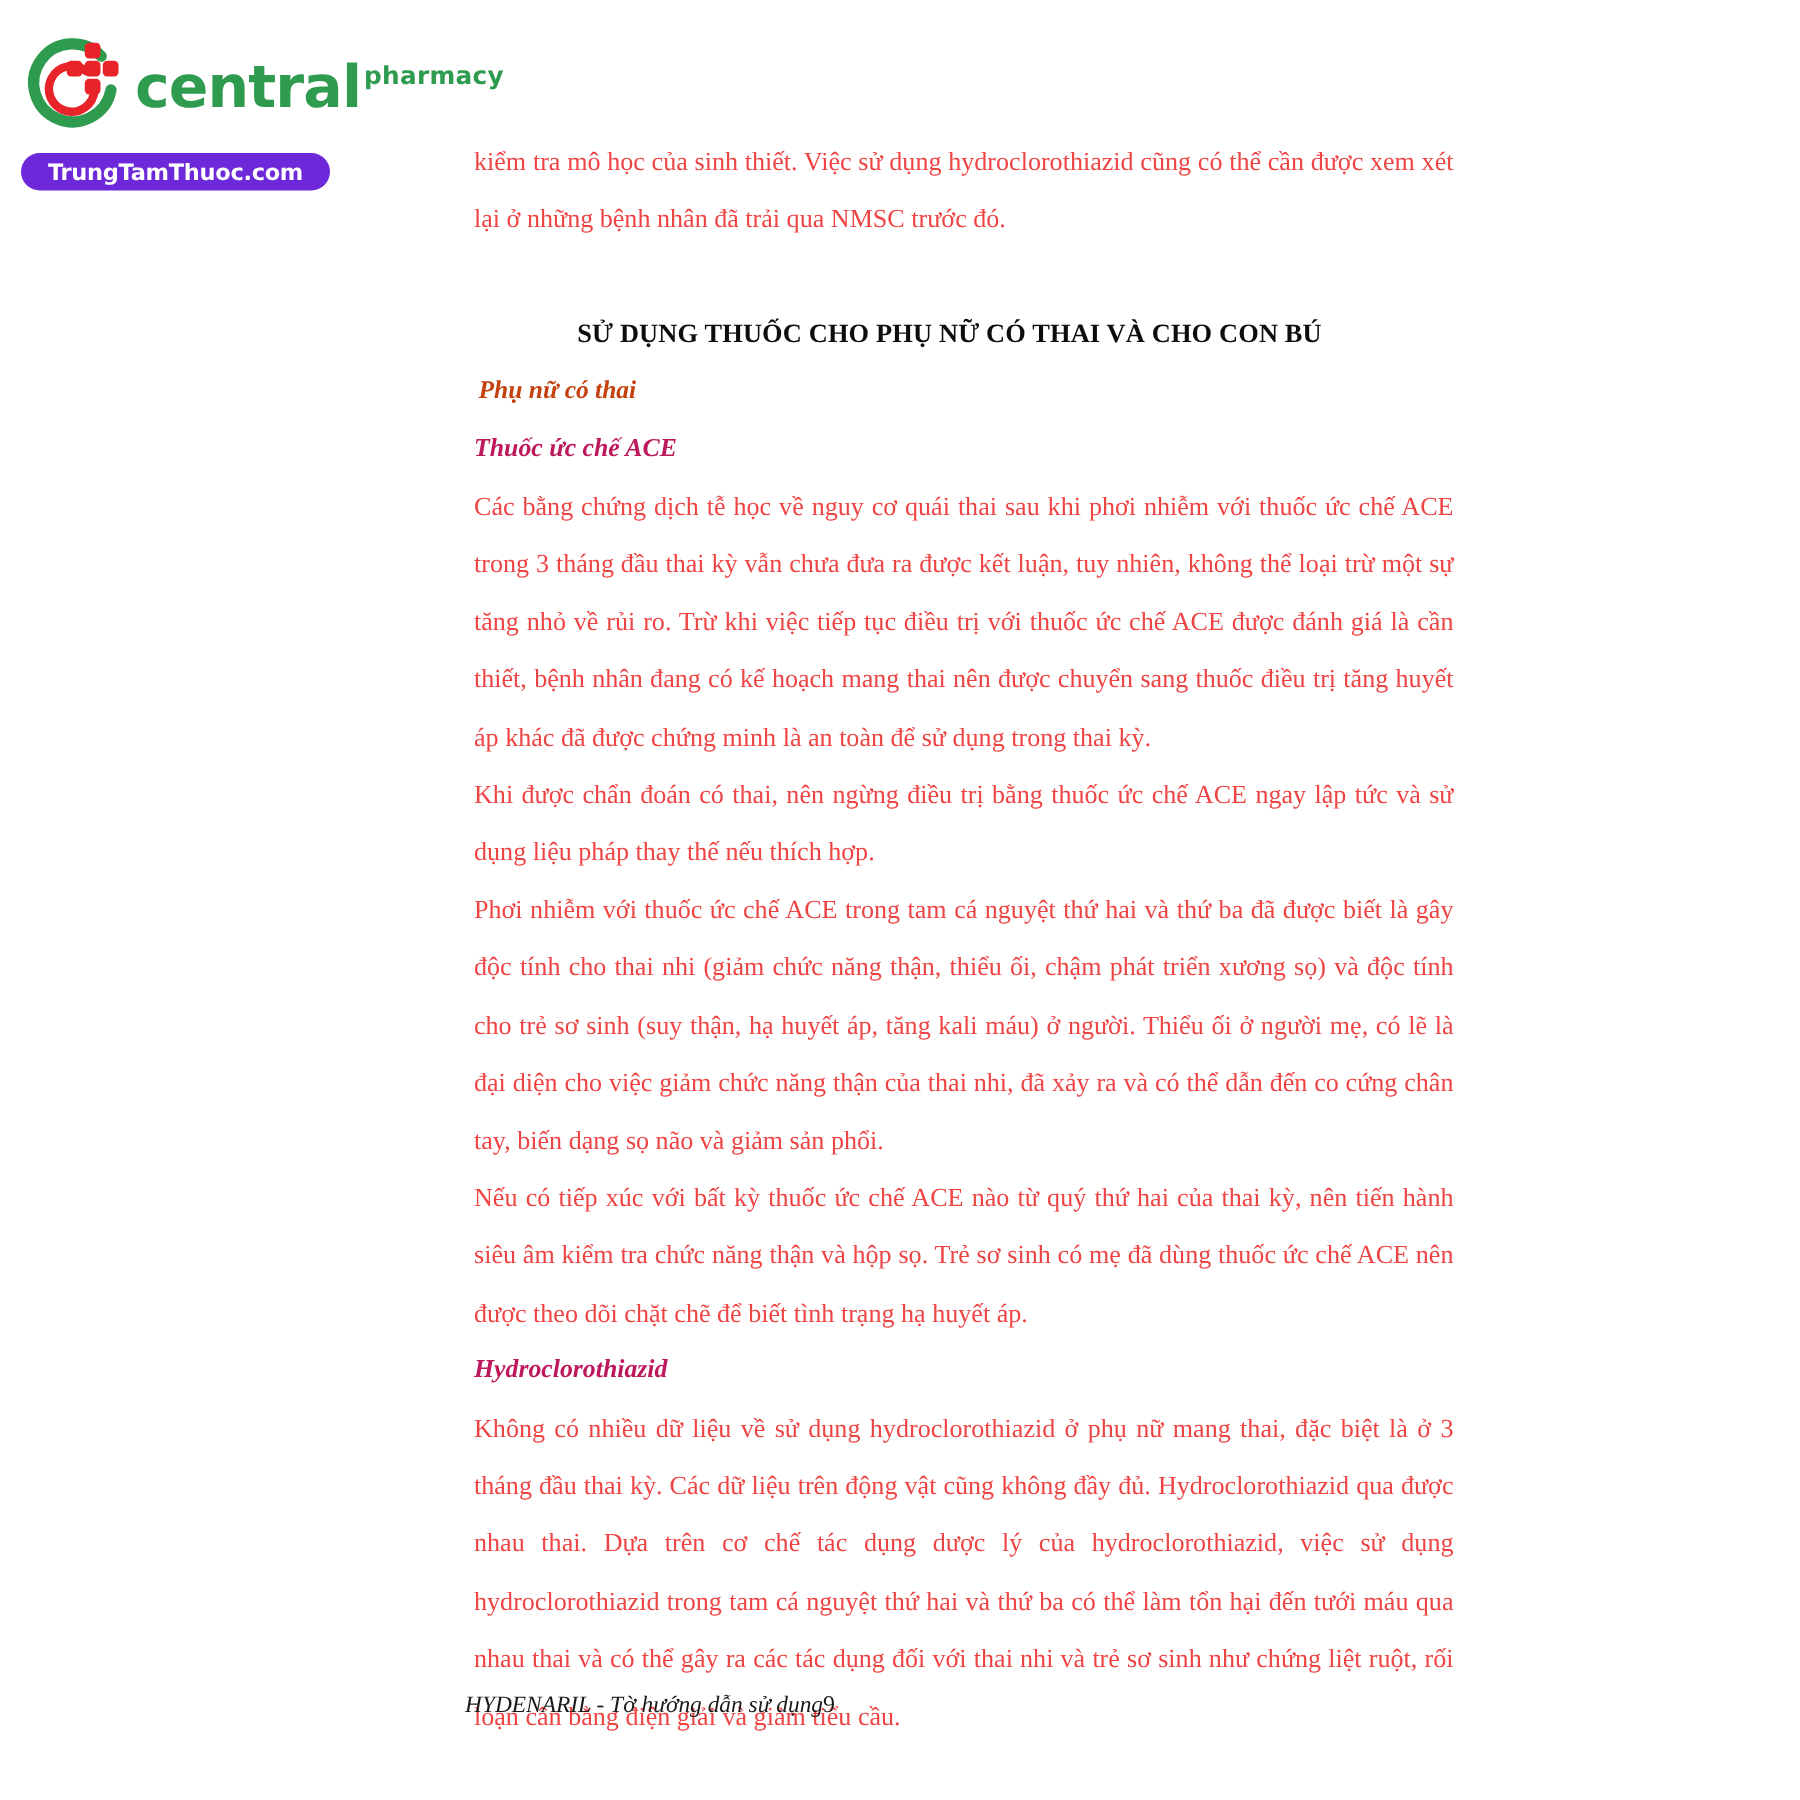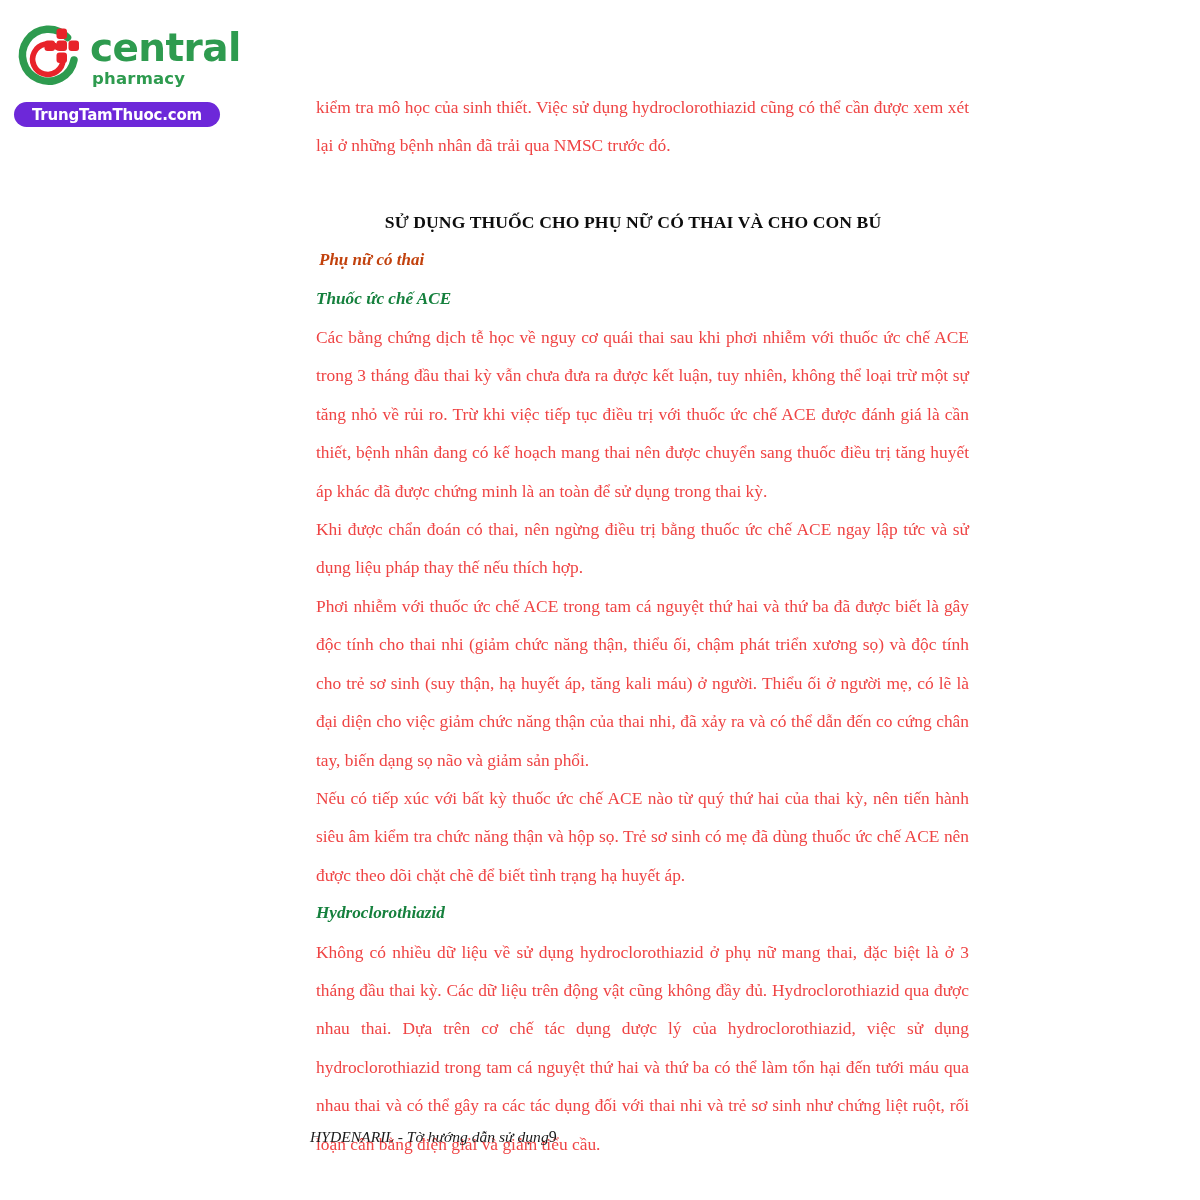--- a/index.html
+++ b/index.html
@@ -34,21 +34,21 @@
   .logo-mark {
     width: 72px;
     height: 72px;
     position: relative;
     flex: 0 0 72px;
   }
   .logo-mark svg { display: block; width: 72px; height: 72px; }
 
   .wordmark {
     display: flex;
-    flex-direction: column;
+    flex-direction: row;
     justify-content: flex-end;
     line-height: 1;
     padding-top: 4px;
   }
   .wordmark .w-main {
     font-family: "DejaVu Sans", "Liberation Sans", sans-serif;
     font-size: 39px;
     font-weight: 600;
     color: #2E9B4F;
     letter-spacing: -0.6px;
@@ -127,21 +127,21 @@
     margin: 0;
     padding-left: 22px;
     color: #c2410c;
   }
   .h-sub-i {
     font-size: 17.2px;
     font-style: italic;
     line-height: 38.4px;
     margin: 0;
     padding-left: 19px;
-    color: #15803d;
+    color: #be185d;
   }
   .gap { height: 38px; }
 
   
   .footer {
     position: absolute;
     left: 310px;
     top: 1128px;
     width: 660px;
     display: flex;

